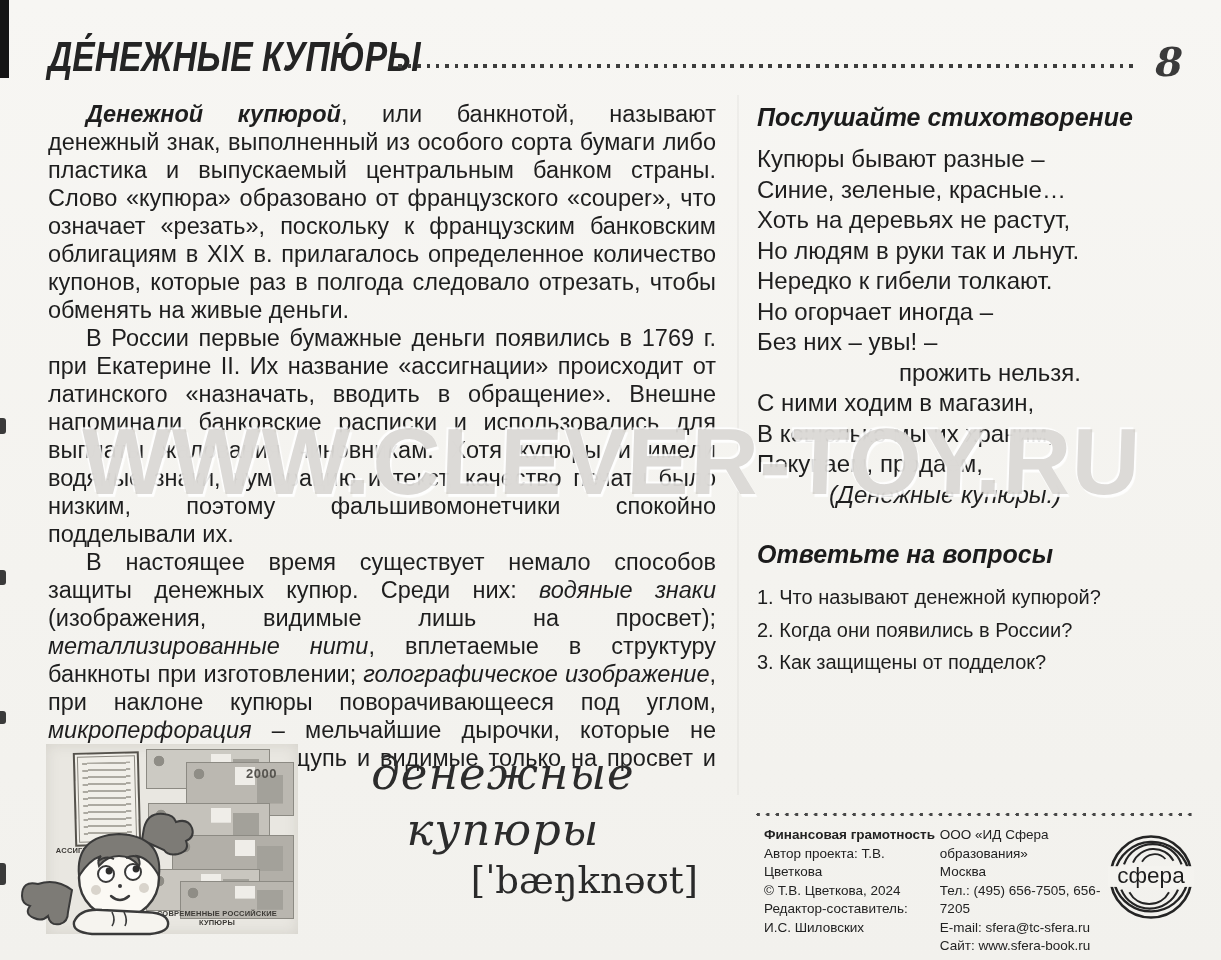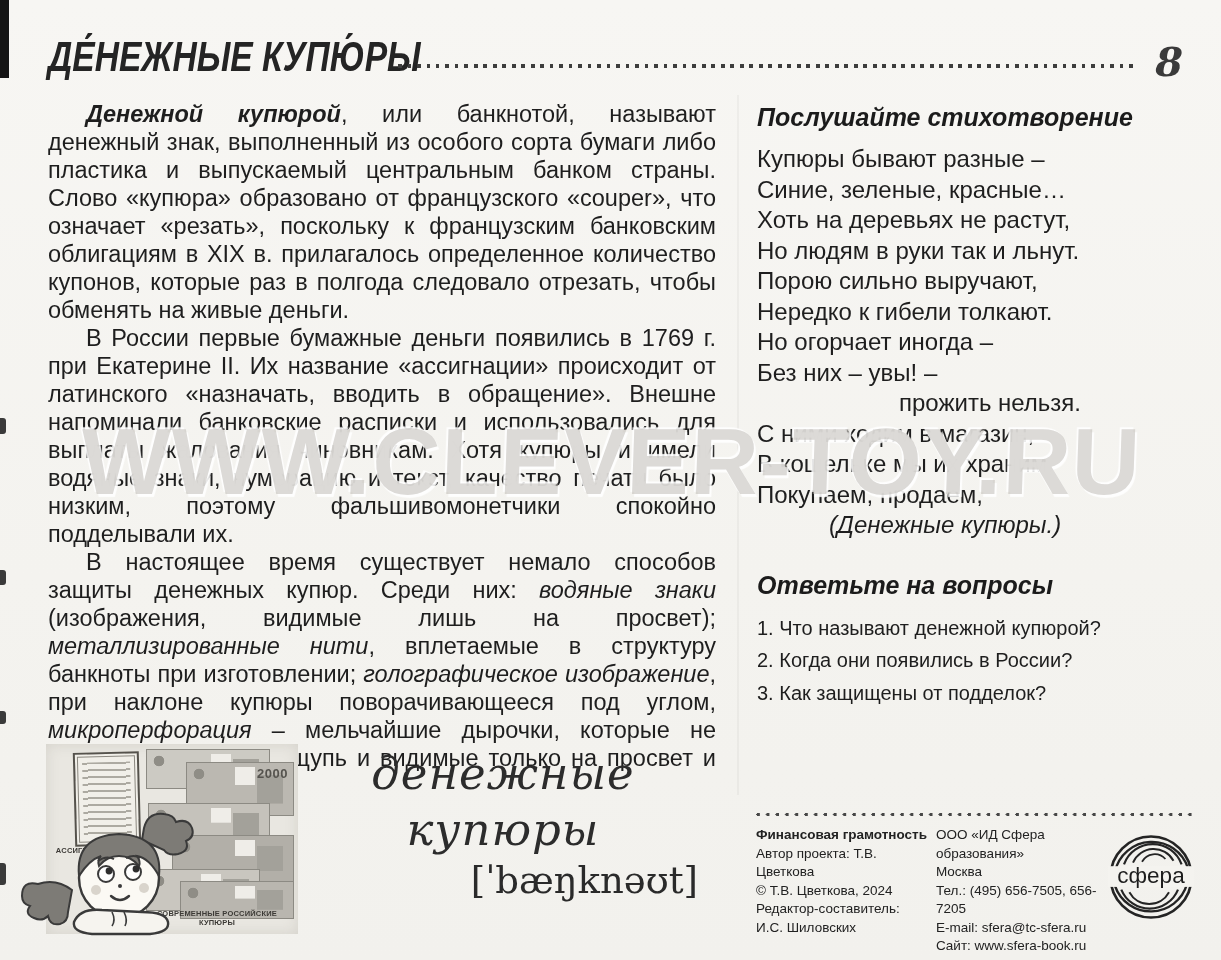--- a/index.html
+++ b/index.html
@@ -85,21 +85,21 @@
     background-size:auto,26px 55%,20px 35%;
     background-position:0 0,right 10px center,right 38px top 4px;
   }
   .n1{left:2px;top:0;width:122px;height:38px;background-color:#cccac3;}
   .n2{left:42px;top:13px;width:106px;height:52px;background-color:#bbb8b1;}
   .n3{left:4px;top:54px;width:120px;height:42px;background-color:#c5c2bb;}
   .n4{left:28px;top:86px;width:120px;height:46px;background-color:#b2afa8;}
   .n5{left:2px;top:120px;width:112px;height:40px;background-color:#c9c6bf;}
   .n6{left:36px;top:132px;width:112px;height:36px;background-color:#b9b6af;}
   .note-value{
-    position:absolute;right:5px;top:3px;font-size:13px;color:#55534e;
+    position:absolute;right:16px;top:3px;font-size:13px;color:#55534e;
     font-weight:bold;letter-spacing:.5px;
   }
   .girl{position:absolute;left:-30px;top:62px;}
 
   
   .vocab{position:absolute;left:308px;top:746px;width:390px;text-align:right;}
   .vocab-hand{
     font-family:"DejaVu Serif",serif;font-style:italic;
     font-size:45px;line-height:56px;letter-spacing:1px;color:#2c2c2c;
     text-align:center;
@@ -110,21 +110,21 @@
   
   .publisher{position:absolute;left:756px;top:812px;width:440px;}
   .pub-dots{
     height:5px;width:100%;
     background-image:radial-gradient(circle at 2.2px 2.5px,#474747 1.7px,transparent 2px);
     background-size:9.6px 5px;background-repeat:repeat-x;
     margin-bottom:9px;
   }
   .pub-cols{display:flex;align-items:flex-start;}
   .pub-col{font-size:13.5px;line-height:18.5px;color:#222;}
-  .pub-col-1{width:178px;}
+  .pub-col-1{width:178px;margin-left:8px;}
   .pub-col-2{width:170px;margin-left:4px;}
   .pub-series{font-weight:bold;}
   .pub-logo{margin-left:2px;margin-top:6px;flex:0 0 auto;}
 
   
   .watermark{
     position:absolute;left:-14px;top:408px;width:1250px;
     font-size:94px;font-weight:800;letter-spacing:1px;
     color:rgba(185,182,176,.5);
     text-shadow:2px 3px 1px rgba(255,255,255,.9),-2px -2px 1px rgba(255,255,255,.9);
@@ -158,21 +158,20 @@
   </div>
 
   <div class="col-right">
 
     <div>
       <div class="sec-heading">Послушайте стихотворение</div>
       <div class="line">Купюры бывают разные –</div>
       <div class="line">Синие, зеленые, красные…</div>
       <div class="line">Хоть на деревьях не растут,</div>
       <div class="line">Но людям в руки так и льнут.</div>
-      <div class="line">Порою сильно выручают,</div>
       <div class="line">Нередко к гибели толкают.</div>
       <div class="line">Но огорчает иногда –</div>
       <div class="line">Без них – увы! –</div>
       <div class="line poem-last">прожить нельзя.</div>
     </div>
 
     <div>
       <div class="line">С ними ходим в магазин,</div>
       <div class="line">В кошельке мы их храним,</div>
       <div class="line">Покупаем, продаем,</div>

